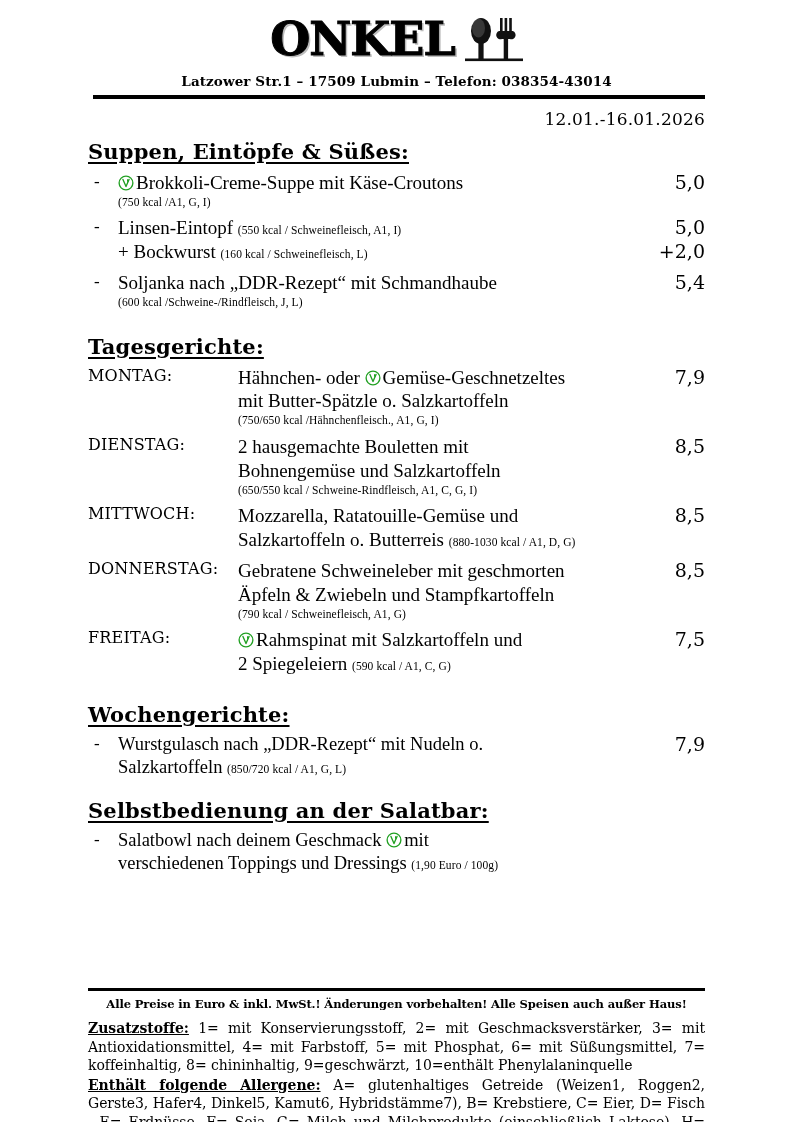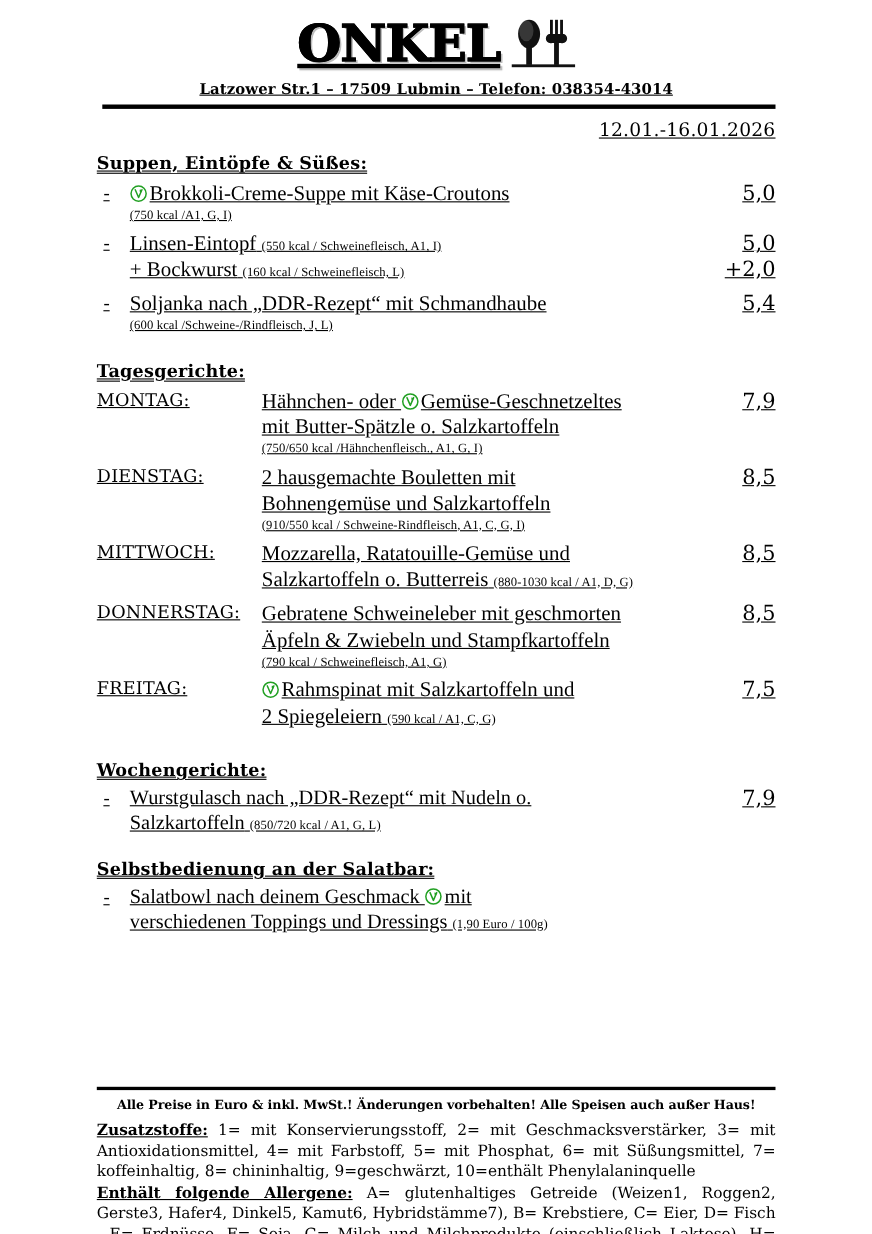--- a/index.html
+++ b/index.html
@@ -8,21 +8,20 @@
     width:793px;height:1122px;
     background:#ffffff;
     font-family:"Liberation Serif", serif;
     color:#000000;
     position:relative;
     overflow:hidden;
   }
   .page{
     position:absolute;inset:0;
     padding:0;
-    text-decoration:underline;
   }
 
   
   .masthead{
     text-align:center;
     padding-top:10px;
   }
   .logo-row{
     display:flex;
     align-items:center;
@@ -65,21 +64,21 @@
   }
 
   
   .content{
     margin:0 88px 0 88px;
     position:relative;
   }
   h2.section{
     font-family:"DejaVu Serif", serif;
     font-weight:bold;
-    font-size:16px;
+    font-size:21px;
     text-decoration:underline;
     text-underline-offset:3px;
     margin:10px 0 6px 0;
     letter-spacing:0.2px;
   }
   h2.section.tg{margin-top:24px;}
   h2.section.wg{margin-top:26px;}
   h2.section.sb{margin-top:18px;}
 
   
@@ -269,21 +268,21 @@
         <span class="kcal">(750/650 kcal /Hähnchenfleisch., A1, G, I)</span>
       </div>
       <div class="price">7,9</div>
     </div>
 
     <div class="row">
       <div class="daylabel">DIENSTAG:</div>
       <div class="body">
         <div class="dish">2 hausgemachte Bouletten mit</div>
         <div class="dish">Bohnengemüse und Salzkartoffeln</div>
-        <span class="kcal">(910/550 kcal / Schweine-Rindfleisch, A1, C, G, I)</span>
+        <span class="kcal">(650/550 kcal / Schweine-Rindfleisch, A1, C, G, I)</span>
       </div>
       <div class="price">8,5</div>
     </div>
 
     <div class="row">
       <div class="daylabel">MITTWOCH:</div>
       <div class="body">
         <div class="dish">Mozzarella, Ratatouille-Gemüse und</div>
         <div class="dish">
           <span>Salzkartoffeln o. Butterreis</span>

